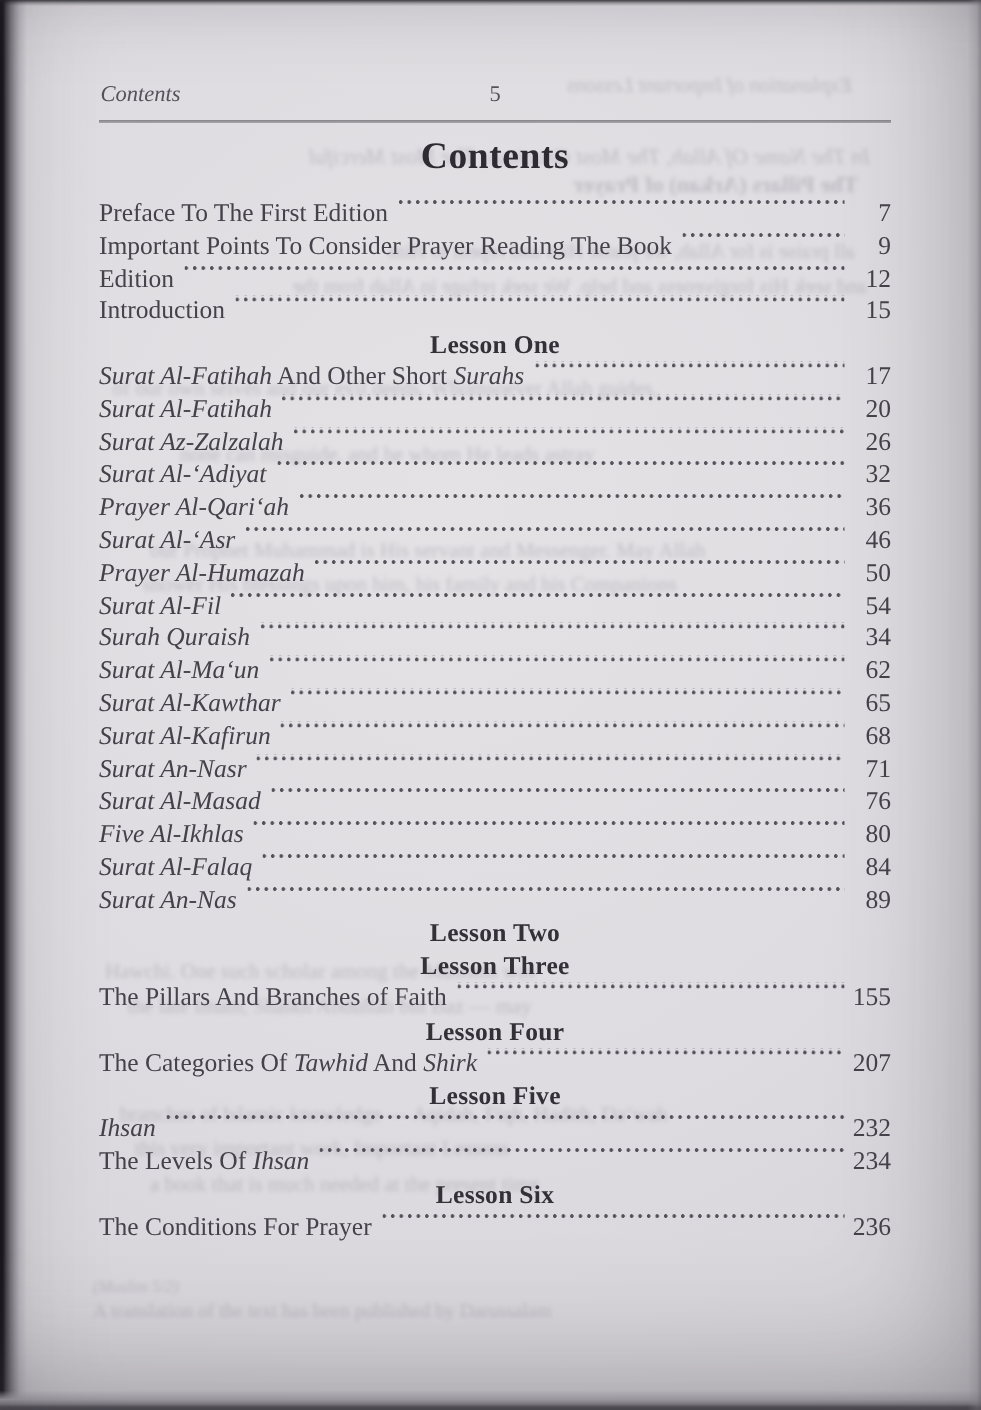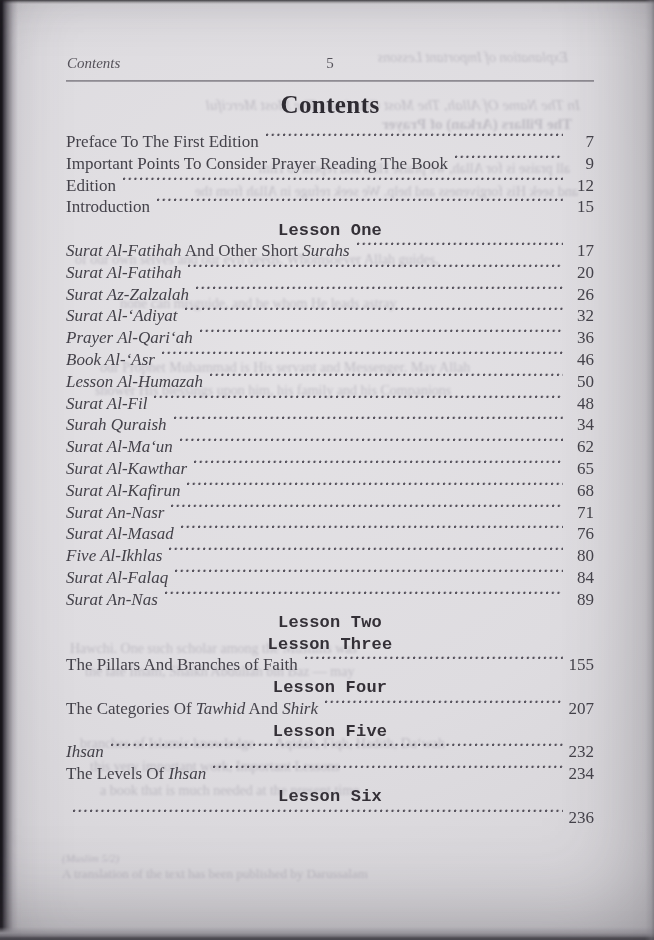--- a/index.html
+++ b/index.html
@@ -44,21 +44,21 @@
     letter-spacing:.4px;color:#2e2b32;}
   .toc{margin-top:13px;}
   .row{display:flex;align-items:flex-start;height:21.8px;font-size:17px;white-space:nowrap;}
   .row .lbl{flex:none;}
   .row .lbl .i{font-style:italic;}
   .leader{flex:1 1 auto;min-width:10px;height:4px;margin:0 4px 0 7px;
     background-image:radial-gradient(circle at 1.1px 2.7px,#55515b 1.05px,rgba(85,81,91,0) 1.4px);
     background-size:5.7px 4px;background-repeat:repeat-x;background-position:left bottom;}
   .pg{flex:none;min-width:27px;text-align:right;}
   .lesson{height:21.8px;display:flex;align-items:center;justify-content:center;
-    font-size:17px;font-weight:bold;color:#343037;letter-spacing:.2px;font-family:Liberation Mono, monospace;}
+    font-size:17px;font-weight:bold;color:#343037;letter-spacing:.2px;}
 </style>
 </head>
 <body>
 
 <div class="scan">
 
   <div class="ghosts">
       <div class="ghost m i" style="top: 50px; left: 330px; width: 238px; font-size: 14px;">Explanation of Important Lessons</div>
       <div class="ghost m i" style="top: 97px; left: 112px; width: 468px; font-size: 15px;">In The Name Of Allah, The Most Gracious, The Most Merciful</div>
       <div class="ghost m b" style="top: 116px; left: 292px; width: 280px; font-size: 15px;">The Pillars (Arkan) of Prayer</div>
@@ -125,33 +125,33 @@
           <span class="lbl"><span class="i">Surat Al-‘Adiyat</span></span>
           <span class="leader"></span>
           <span class="pg">32</span>
         </div>
         <div class="row">
           <span class="lbl"><span class="i">Prayer Al-Qari‘ah</span></span>
           <span class="leader"></span>
           <span class="pg">36</span>
         </div>
         <div class="row">
-          <span class="lbl"><span class="i">Book Al-‘Asr</span></span>
+          <span class="lbl"><span class="i">Surat Al-‘Asr</span></span>
           <span class="leader"></span>
           <span class="pg">46</span>
         </div>
         <div class="row">
-          <span class="lbl"><span class="i">Lesson Al-Humazah</span></span>
+          <span class="lbl"><span class="i">Prayer Al-Humazah</span></span>
           <span class="leader"></span>
           <span class="pg">50</span>
         </div>
         <div class="row">
           <span class="lbl"><span class="i">Surat Al-Fil</span></span>
           <span class="leader"></span>
-          <span class="pg">48</span>
+          <span class="pg">54</span>
         </div>
         <div class="row">
           <span class="lbl"><span class="i">Surah Quraish</span></span>
           <span class="leader"></span>
           <span class="pg">34</span>
         </div>
         <div class="row">
           <span class="lbl"><span class="i">Surat Al-Ma‘un</span></span>
           <span class="leader"></span>
           <span class="pg">62</span>
@@ -210,20 +210,21 @@
           <span class="leader"></span>
           <span class="pg">232</span>
         </div>
         <div class="row">
           <span class="lbl"><span>The Levels Of </span><span class="i">Ihsan</span></span>
           <span class="leader"></span>
           <span class="pg">234</span>
         </div>
         <div class="lesson">Lesson Six</div>
         <div class="row">
+          <span class="lbl"><span>The Conditions For Prayer</span></span>
           <span class="leader"></span>
           <span class="pg">236</span>
         </div>
       </div>
   </div>
 
   <div class="edge edge-left"></div>
   <div class="edge edge-top"></div>
   <div class="edge edge-bottom"></div>
   <div class="edge edge-right"></div>

